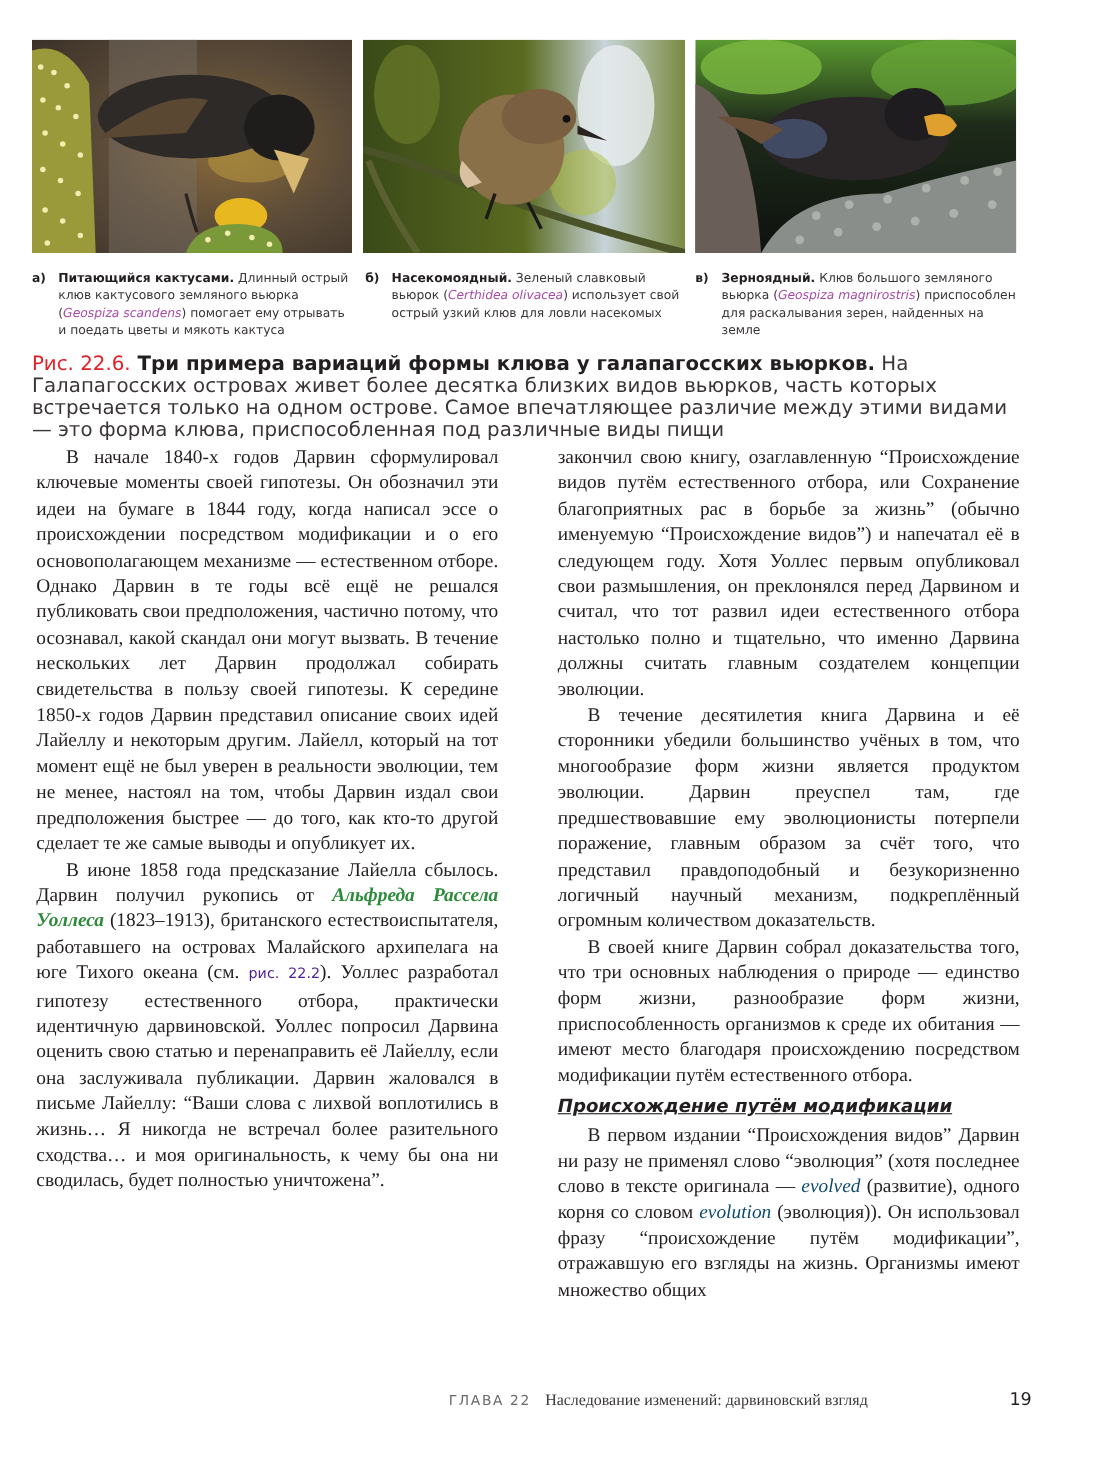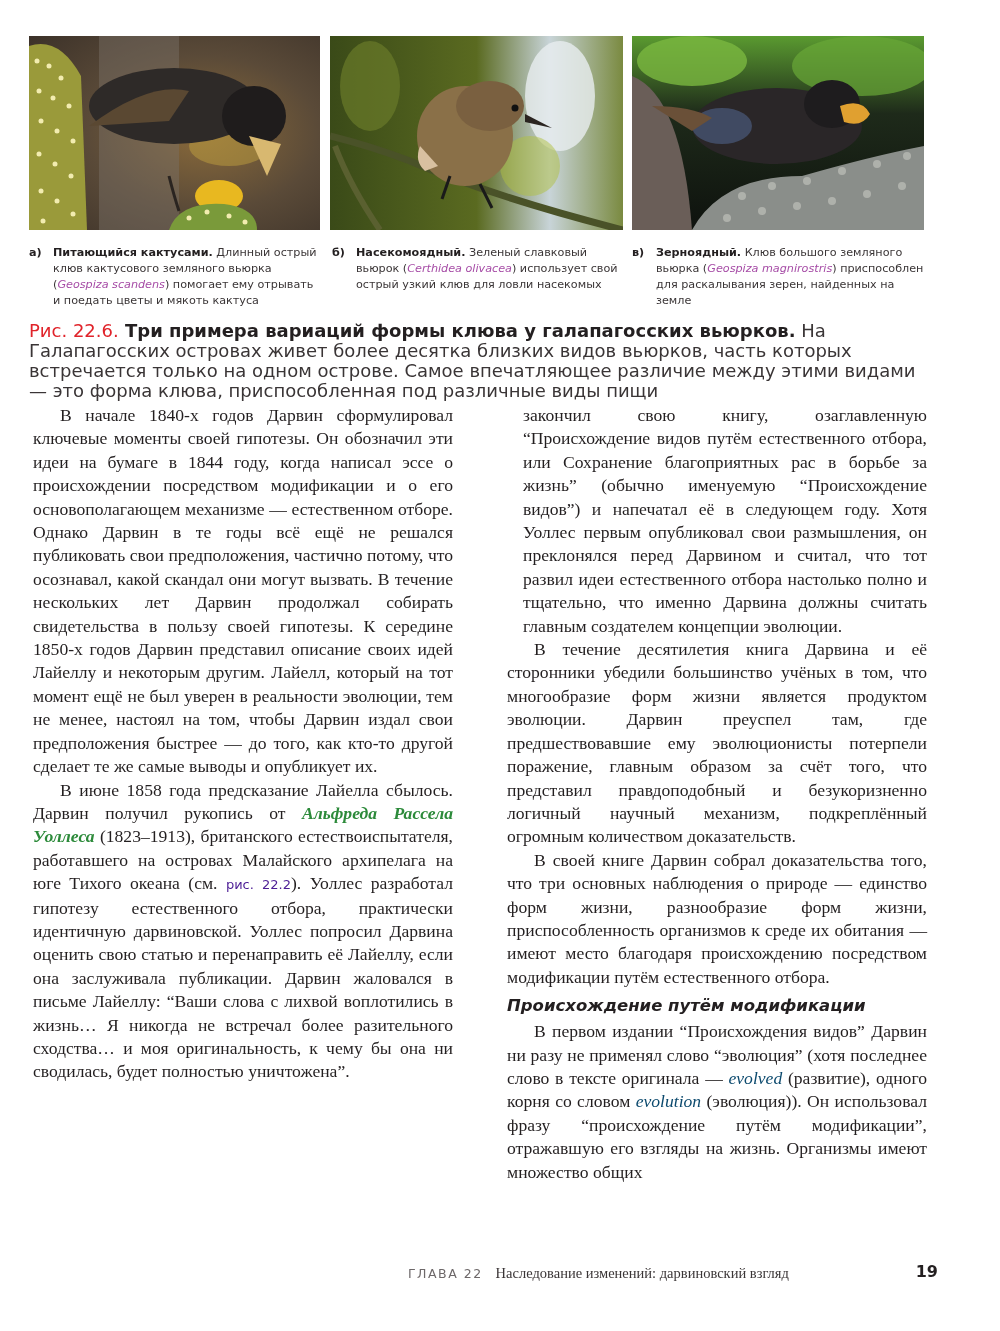--- a/index.html
+++ b/index.html
@@ -20,31 +20,31 @@
   #subcap-c { left: 632px; width: 300px; }
 
   .figcap { position: absolute; left: 29px; top: 321px; width: 900px; font-family: "DejaVu Sans", sans-serif; font-size: 18px; line-height: 20px; color: #3a3536; }
   .figcap .fignum { color: #e0232a; font-weight: normal; }
   .figcap .figtitle { font-weight: bold; color: #231f20; }
 
   .col { position: absolute; top: 404px; width: 420px; font-family: "Liberation Serif", "DejaVu Serif", serif; font-size: 17.6px; line-height: 23.4px; color: #231f20; text-align: justify; }
   #col-left { left: 33px; }
   #col-right { left: 507px; }
   .col p { margin: 0; text-indent: 27px; }
-  .col p.noindent { text-indent: 0; margin-left: 16px; }
+  .col p.noindent { text-indent: 0; }
   .green { color: #2c8a3a; font-weight: bold; font-style: italic; }
   .figref { color: #4c1d95; font-family: "DejaVu Sans", sans-serif; font-size: 13px; }
   .purple { color: #0c4a6e; font-style: italic; }
 
   .h2 { font-family: "DejaVu Sans", sans-serif; font-size: 20px; font-weight: bold; line-height: 28px; margin: 8px 0 3px 0; color: #231f20; letter-spacing: -0.3px; text-indent: 0; text-align: left; }
-  .h3 { font-family: "DejaVu Sans", sans-serif; font-size: 16.5px; font-weight: bold; font-style: italic; line-height: 24px; margin: 5px 0 2px 0; color: #231f20; text-indent: 0; text-align: left; }
+  .h3 { font-family: "DejaVu Sans", sans-serif; font-size: 16.5px; font-weight: bold; font-style: italic; line-height: 24px; margin: 5px 0 2px 0; color: #231f20; text-indent: 0; text-align: left; text-decoration: underline; }
 
   .footer { position: absolute; top: 1265px; left: 408px; width: 530px; font-family: "Liberation Serif", serif; font-size: 14.5px; color: #3a3536; }
   .footer .chap { font-family: "DejaVu Sans", sans-serif; font-size: 12.5px; letter-spacing: 1.5px; color: #6d6869; margin-right: 13px; }
-  .footer .pagenum { position: absolute; right: 0; top: -3px; font-family: "DejaVu Sans", sans-serif; font-weight: bold; font-size: 16px; color: #231f20; }
+  .footer .pagenum { position: absolute; right: 0; top: -3px; font-family: "DejaVu Sans", sans-serif; font-weight: normal; font-size: 16px; color: #231f20; }
 </style>
 </head>
 <body>
 
 <div class="photo" id="photo-a">
   <svg viewBox="0 0 291 194" preserveAspectRatio="none">
     <defs>
       <radialGradient id="bgA" cx="0.6" cy="0.5" r="0.8">
         <stop offset="0" stop-color="#8a6a3a"></stop>
         <stop offset="0.5" stop-color="#5a4a38"></stop>

